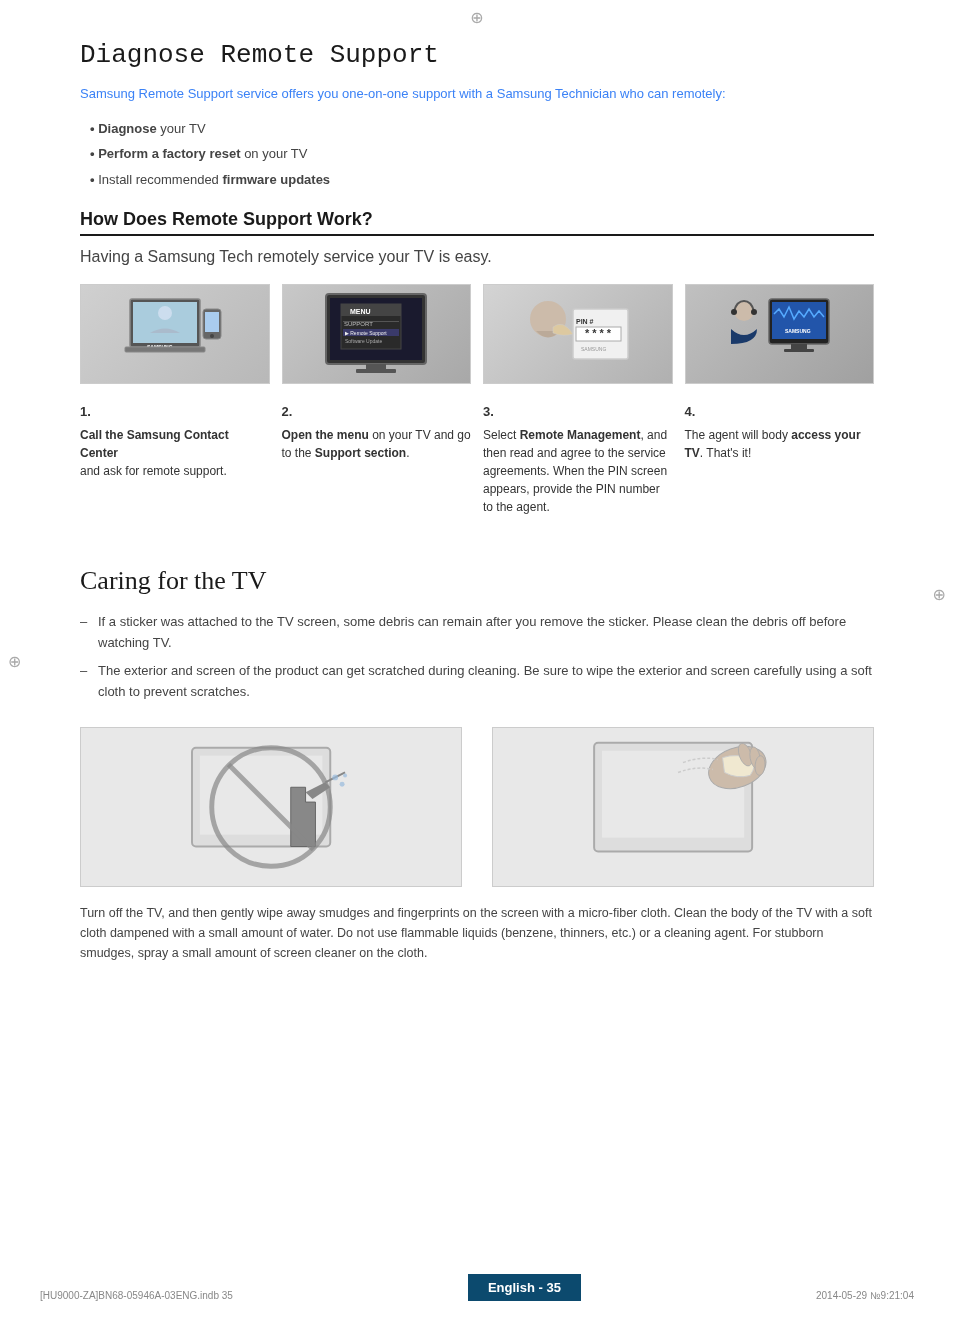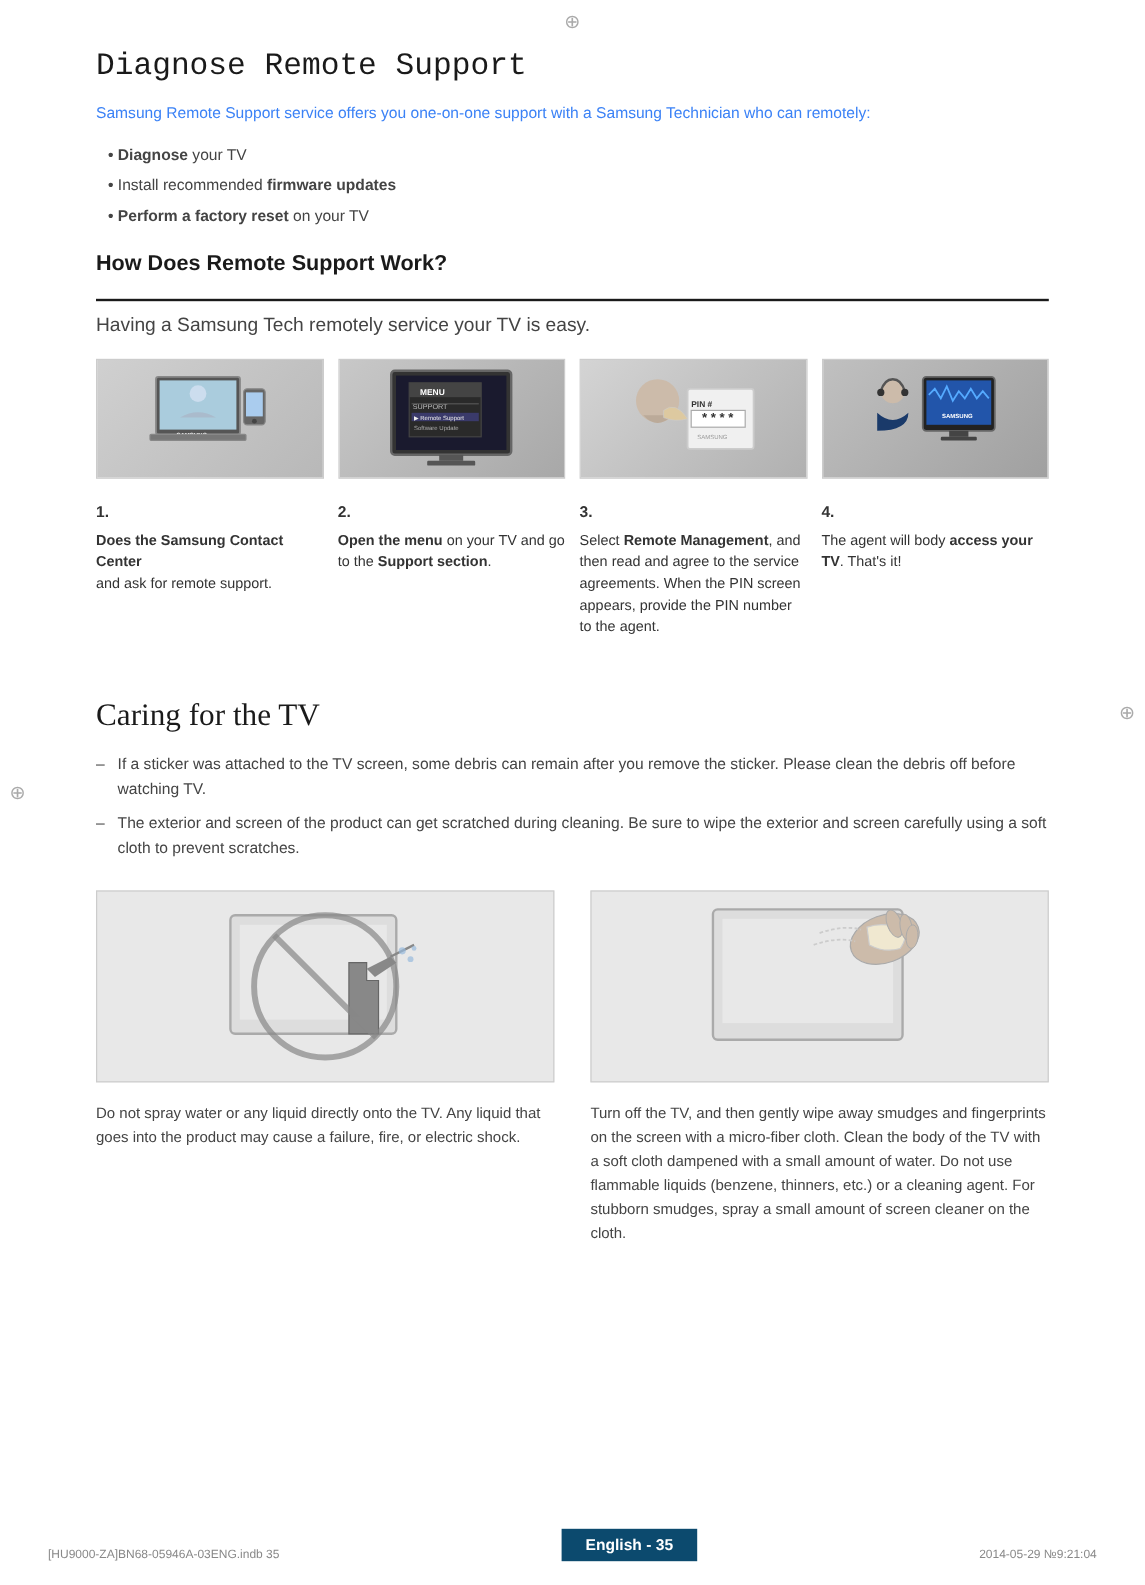--- a/index.html
+++ b/index.html
@@ -58,21 +58,21 @@
     .bold-text {
       font-weight: bold;
     }
 
     
     .subsection-title {
       font-size: 18px;
       font-family: Arial, sans-serif;
       color: #1a1a1a;
       border-bottom: 2px solid #1a1a1a;
-      padding-bottom: 19px;
+      padding-bottom: 4px;
       margin-bottom: 12px;
       font-weight: bold;
     }
 
     .how-desc {
       font-size: 16px;
       color: #444;
       margin-bottom: 18px;
     }
 
@@ -270,24 +270,24 @@
 
   <h1 class="section-title-fancy">Diagnose Remote Support</h1>
 
   <p class="intro-text">Samsung Remote Support service offers you one-on-one support with a Samsung Technician who can remotely:</p>
 
   <ul class="bullet-list">
     <li>
       <span class="bold-text">Diagnose</span><span> your TV</span>
     </li>
     <li>
-      <span>Install recommended </span><span class="bold-text">firmware updates</span>
+      <span class="bold-text">Perform a factory reset</span><span> on your TV</span>
     </li>
     <li>
-      <span class="bold-text">Perform a factory reset</span><span> on your TV</span>
+      <span>Install recommended </span><span class="bold-text">firmware updates</span>
     </li>
   </ul>
 
   <h2 class="subsection-title">How Does Remote Support Work?</h2>
   <p class="how-desc">Having a Samsung Tech remotely service your TV is easy.</p>
 
   <div class="steps-images">
 
     <div class="step-img-box img-laptop">
       <svg viewBox="0 0 120 90" width="120" height="90">
@@ -364,21 +364,21 @@
         <path d="M15 22 Q18 12 25 12 Q32 12 35 22" stroke="#555" stroke-width="2" fill="none"></path>
         <circle cx="15" cy="23" r="3" fill="#333"></circle>
         <circle cx="35" cy="23" r="3" fill="#333"></circle>
       </svg>
     </div>
   </div>
 
   <div class="steps-text">
     <div class="step-item">
       <div class="step-number">1.</div>
-      <span class="bold-text">Does the Samsung Contact Center</span><br>
+      <span class="bold-text">Call the Samsung Contact Center</span><br>
       <span>and ask for remote support.</span>
     </div>
     <div class="step-item">
       <div class="step-number">2.</div>
       <span class="bold-text">Open the menu</span>
       <span> on your TV and go to the </span>
       <span class="bold-text">Support section</span><span>.</span>
     </div>
     <div class="step-item">
       <div class="step-number">3.</div>
@@ -434,21 +434,20 @@
         <path d="M115 45 Q135 38 150 42" stroke="#ccc" stroke-width="1.5" stroke-dasharray="3,2" fill="none"></path>
 
         <ellipse cx="183" cy="27" rx="6" ry="12" fill="#ccbbaa" stroke="#aaa" stroke-width="0.8" transform="rotate(-20 183 27)"></ellipse>
         <ellipse cx="193" cy="30" rx="5" ry="11" fill="#ccbbaa" stroke="#aaa" stroke-width="0.8" transform="rotate(-10 193 30)"></ellipse>
         <ellipse cx="198" cy="38" rx="5" ry="10" fill="#ccbbaa" stroke="#aaa" stroke-width="0.8" transform="rotate(5 198 38)"></ellipse>
       </svg>
     </div>
   </div>
 
   <div class="caring-text-row">
-    <p class="caring-text-col">Do not spray water or any liquid directly onto the TV. Any liquid that goes into the product may cause a failure, fire, or electric shock.</p>
     <p class="caring-text-col">Turn off the TV, and then gently wipe away smudges and fingerprints on the screen with a micro-fiber cloth. Clean the body of the TV with a soft cloth dampened with a small amount of water. Do not use flammable liquids (benzene, thinners, etc.) or a cleaning agent. For stubborn smudges, spray a small amount of screen cleaner on the cloth.</p>
   </div>
 
   <div class="page-footer">
     <span class="footer-left">[HU9000-ZA]BN68-05946A-03ENG.indb   35</span>
     <span class="footer-center">English - 35</span>
     <span class="footer-right">2014-05-29   №9:21:04</span>
   </div>
 
 </div>

